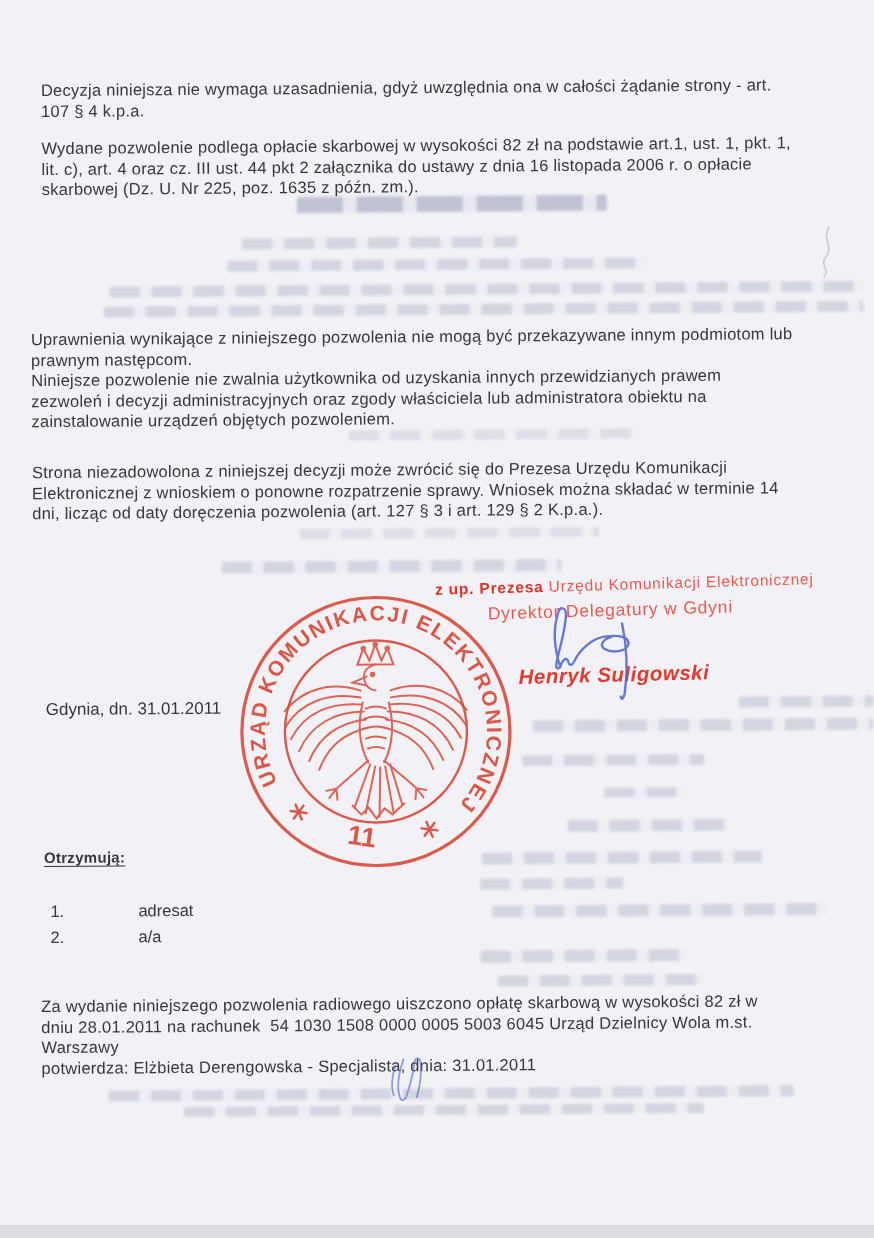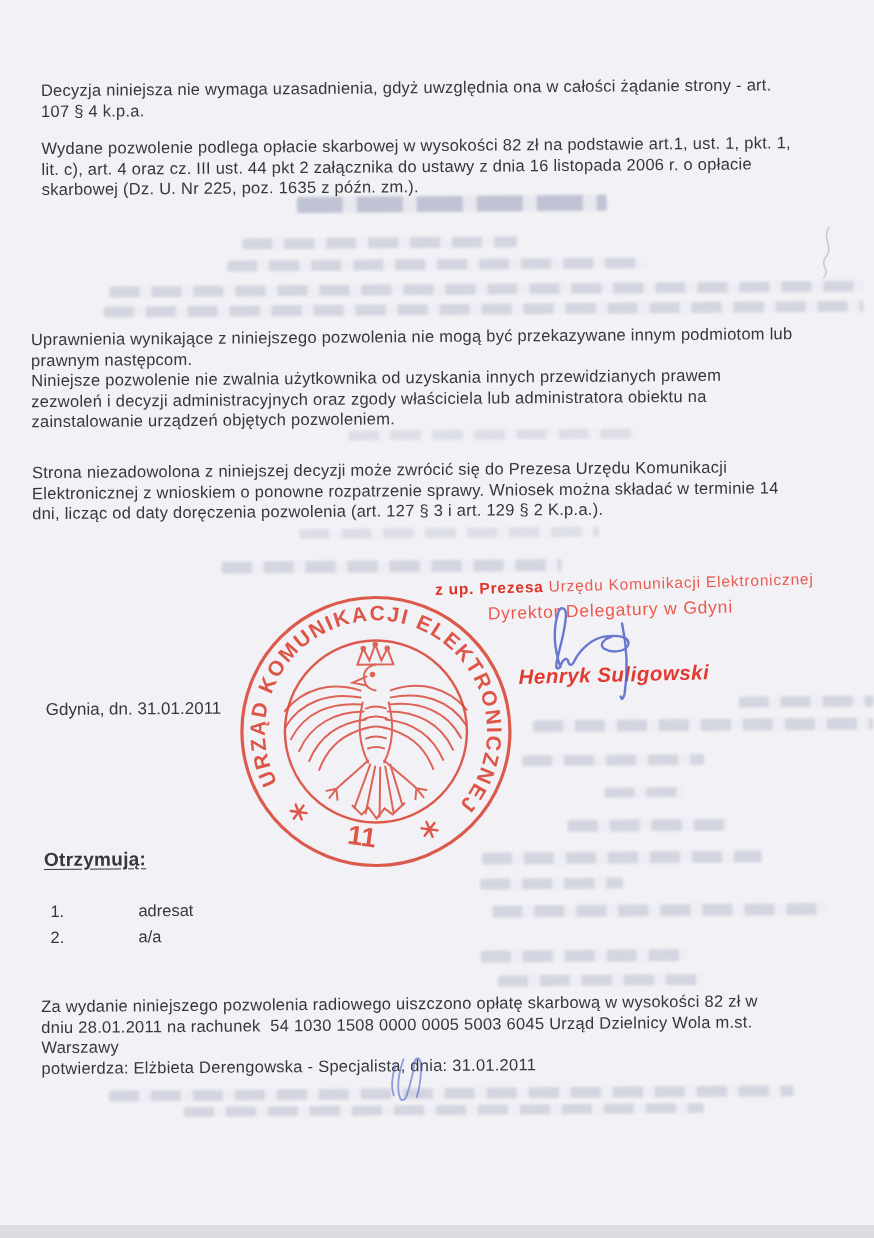--- a/index.html
+++ b/index.html
@@ -11,21 +11,21 @@
   .skew{position:absolute;inset:0;transform:rotate(-0.45deg);transform-origin:50% 50%;}
   .para{position:absolute;font-size:16.5px;line-height:20.5px;letter-spacing:0.25px;}
   .para div{white-space:pre;}
   .place-date{position:absolute;left:45px;top:697px;font-size:17px;}
   .auth{position:absolute;left:435px;top:581px;transform:rotate(-1.2deg);transform-origin:0 0;}
   .auth-line1{font-size:15.5px;letter-spacing:0.8px;white-space:pre;color:#ea5a4e;}
   .auth-line1 b{color:#dc3528;font-weight:700;}
   .auth-line2{margin-top:6px;margin-left:52px;font-size:17.5px;letter-spacing:0.8px;color:#ee584c;white-space:pre;}
   .auth-name{position:absolute;left:518px;top:664px;font-size:20.5px;font-weight:700;font-style:italic;
              letter-spacing:0.5px;color:#e23a2e;transform:rotate(-1deg);white-space:pre;}
-  .recipients-h{position:absolute;left:42px;top:846px;font-size:19px;font-weight:700;
+  .recipients-h{position:absolute;left:42px;top:846px;font-size:15px;font-weight:700;
                 text-decoration:underline;text-underline-offset:3px;letter-spacing:0.3px;}
   .rec-row{position:absolute;font-size:16.5px;}
   .rec-no{position:absolute;left:48px;}
   .rec-label{position:absolute;left:95px;margin-left:41px;}
   .ghost{position:absolute;border-radius:2px;filter:blur(1.4px);
     background:repeating-linear-gradient(90deg,rgba(168,173,194,0.42) 0px,rgba(168,173,194,0.42) 30px,rgba(168,173,194,0.07) 30px,rgba(168,173,194,0.07) 42px);}
   .ghost-strong{filter:blur(1.8px);
     background:repeating-linear-gradient(90deg,rgba(150,156,182,0.55) 0px,rgba(150,156,182,0.55) 46px,rgba(150,156,182,0.12) 46px,rgba(150,156,182,0.12) 60px);}
   svg{position:absolute;overflow:visible;}
   .stamp-svg{left:236px;top:592px;}

